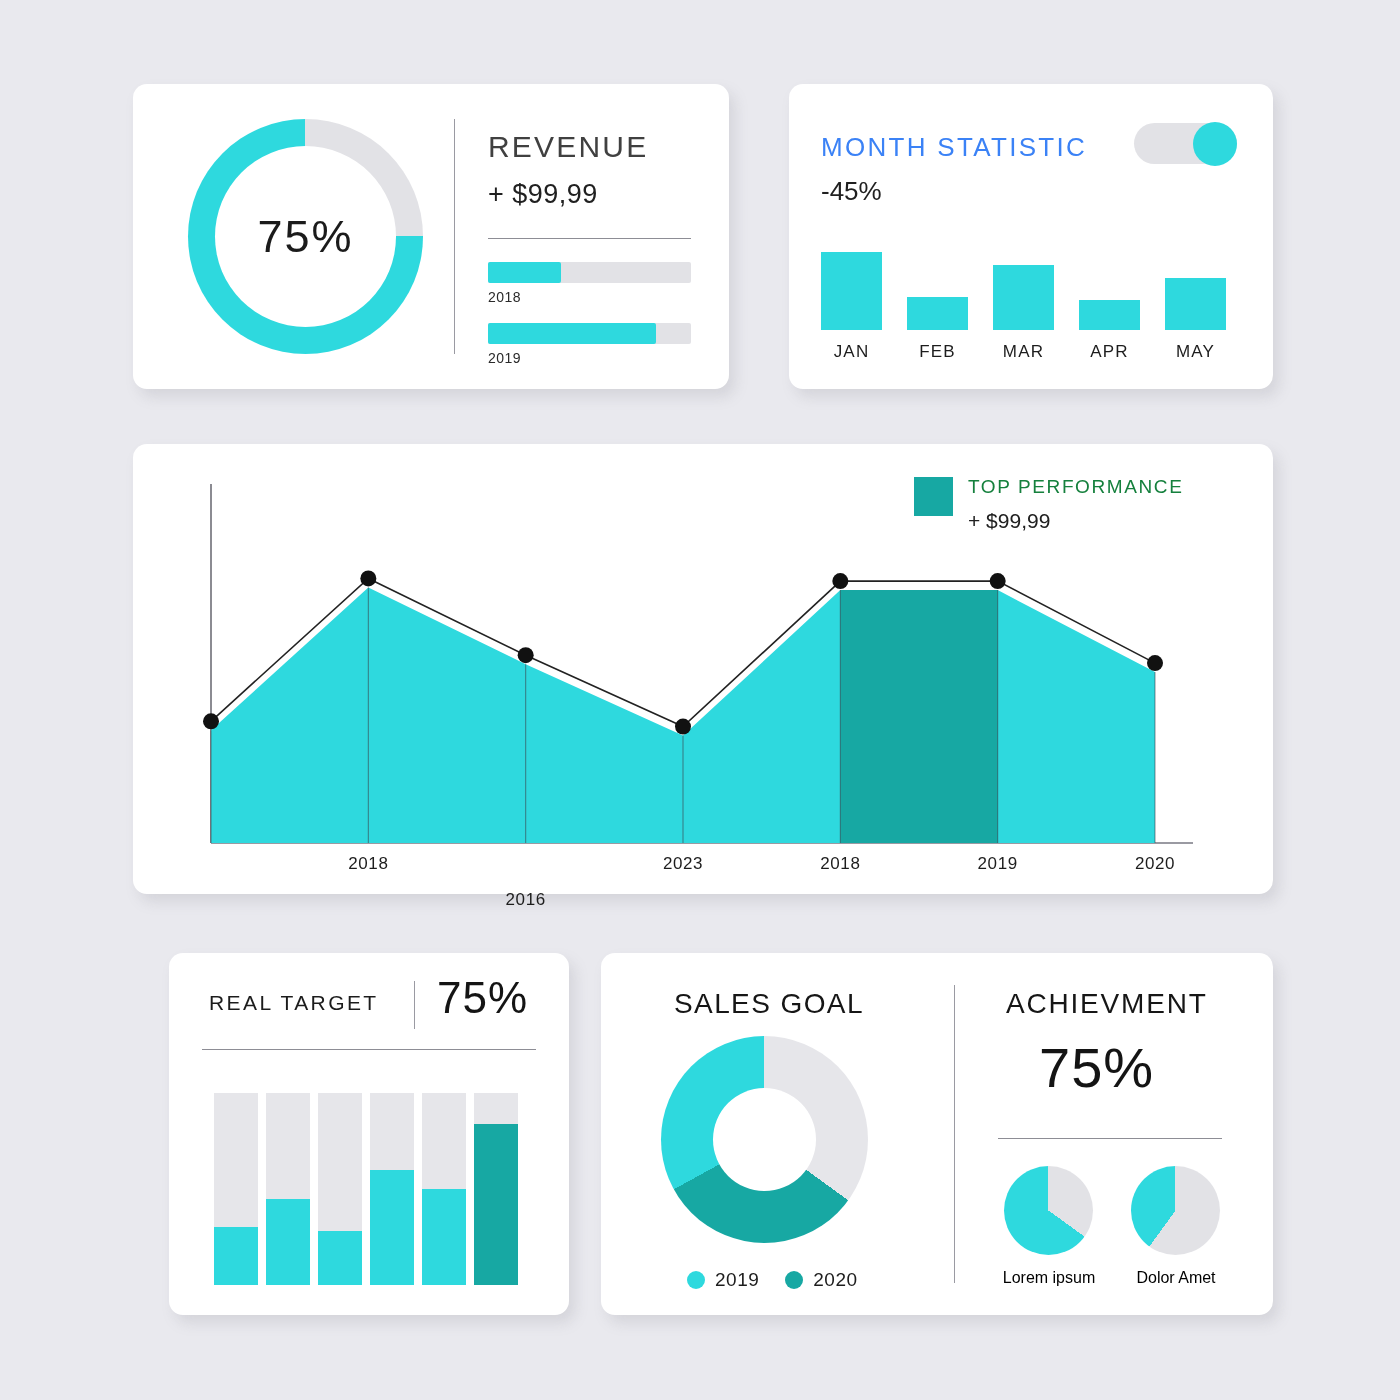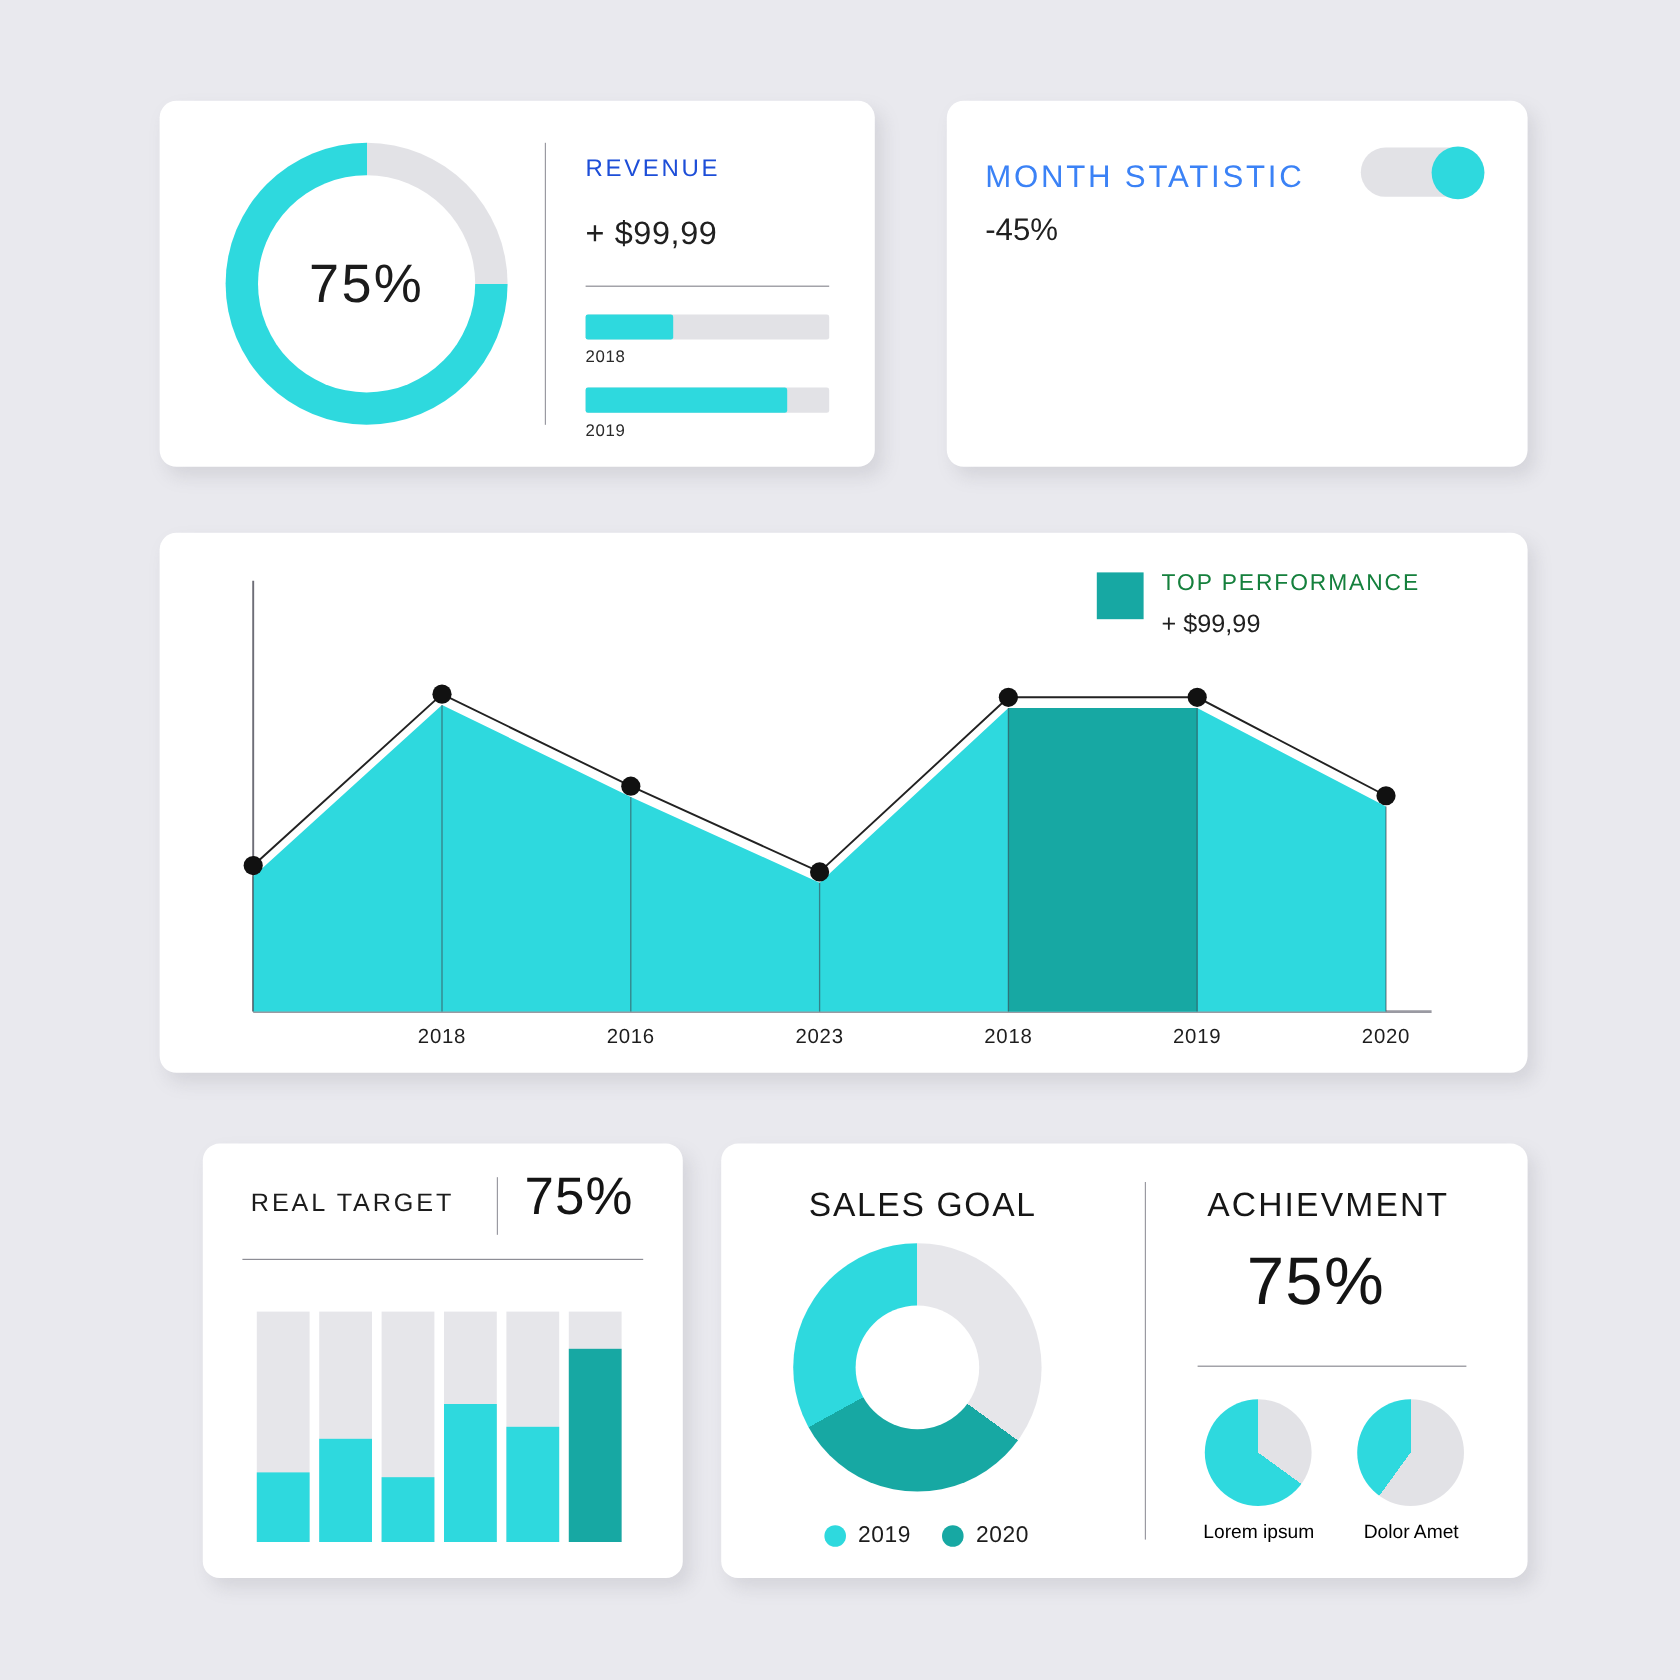--- a/index.html
+++ b/index.html
@@ -21,22 +21,22 @@
   
   #card-revenue { left: 133px; top: 84px; width: 596px; height: 305px; }
   .donut-wrap { position: absolute; left: 55px; top: 35px; width: 235px; height: 235px; }
   .donut { width: 235px; height: 235px; border-radius: 50%;
            background: conic-gradient(#e2e2e6 0deg 90deg, #2ed9de 90deg 360deg); }
   .donut-hole { position: absolute; left: 27px; top: 27px; width: 181px; height: 181px;
                 border-radius: 50%; background: #fff; display: flex; align-items: center; justify-content: center; }
   .donut-pct { font-size: 45px; font-weight: 300; letter-spacing: 2px; color: #1b1b1b; }
   .v-div { position: absolute; background: #9a9aa2; }
   #rev-divider { left: 321px; top: 35px; width: 1px; height: 235px; }
-  #rev-title { position: absolute; left: 355px; top: 46px; font-size: 20px; font-weight: 400;
-               letter-spacing: 2.2px; color: #1d4ed8; }
+  #rev-title { position: absolute; left: 355px; top: 46px; font-size: 30px; font-weight: 400;
+               letter-spacing: 2.2px; color: #404040; }
   #rev-amount { position: absolute; left: 355px; top: 95px; font-size: 27px; font-weight: 300;
                 letter-spacing: 0.5px; color: #202020; }
   #rev-hline { position: absolute; left: 355px; top: 154px; width: 203px; height: 1px; background: #8d8d95; }
   .pbar-track { position: absolute; height: 21px; background: #e2e2e6; border-radius: 2px; }
   .pbar-fill { height: 100%; background: #2ed9de; border-radius: 2px; }
   .pbar-label { position: absolute; font-size: 14px; color: #2a2a2a; letter-spacing: 0.5px; }
   #pbar1 { left: 355px; top: 178px; width: 203px; }
   #pbar1lab { left: 355px; top: 205px; }
   #pbar2 { left: 355px; top: 239px; width: 203px; }
   #pbar2lab { left: 355px; top: 266px; }
@@ -122,20 +122,42 @@
   </div>
   <div class="pbar-label" id="pbar2lab">2019</div>
 </div>
 
 <div class="card" id="card-month">
   <div id="month-title">MONTH STATISTIC</div>
   <div id="month-sub">-45%</div>
   <div id="toggle">
     <div id="toggle-knob"></div>
   </div>
+  <div id="month-bars">
+      <div class="mbar-col" style="left: 0px;">
+        <div class="mbar" style="height: 78px; background: rgb(46, 217, 222);"></div>
+        <div class="mbar-lab">JAN</div>
+      </div>
+      <div class="mbar-col" style="left: 86px;">
+        <div class="mbar" style="height: 33px; background: rgb(46, 217, 222);"></div>
+        <div class="mbar-lab">FEB</div>
+      </div>
+      <div class="mbar-col" style="left: 172px;">
+        <div class="mbar" style="height: 65px; background: rgb(46, 217, 222);"></div>
+        <div class="mbar-lab">MAR</div>
+      </div>
+      <div class="mbar-col" style="left: 258px;">
+        <div class="mbar" style="height: 30px; background: rgb(46, 217, 222);"></div>
+        <div class="mbar-lab">APR</div>
+      </div>
+      <div class="mbar-col" style="left: 344px;">
+        <div class="mbar" style="height: 52px; background: rgb(46, 217, 222);"></div>
+        <div class="mbar-lab">MAY</div>
+      </div>
+    </div>
 </div>
 
 <div class="card" id="card-yearly">
   <svg id="yearly-plot" viewBox="0 0 1140 450">
       <line x1="78" y1="40" x2="78" y2="399" stroke="#6e6e77" stroke-width="1.6"></line>
       <line x1="78" y1="399" x2="1060" y2="399" stroke="#9a9aa2" stroke-width="2.2"></line>
       <path d="M 78 399 L 78 286.3090909090909 L 235.33333333333334 143.45454545454544 L 392.6666666666667 220.17272727272726 L 550 291.6 L 707.3333333333334 146.09999999999997 L 864.6666666666666 146.09999999999997 L 1022 228.10909090909092 L 1022 399 Z" fill="#2ed9de"></path>
       <path d="M 707.3333333333334 399 L 707.3333333333334 146.09999999999997 L 864.6666666666666 146.09999999999997 L 864.6666666666666 399 Z" fill="#17a8a3"></path>
       <line x1="235.33333333333334" y1="143.45454545454544" x2="235.33333333333334" y2="399" stroke="#3a3a42" stroke-width="1.1" opacity="0.55"></line>
       <line x1="392.6666666666667" y1="220.17272727272726" x2="392.6666666666667" y2="399" stroke="#3a3a42" stroke-width="1.1" opacity="0.55"></line>
@@ -150,21 +172,21 @@
       <circle cx="392.6666666666667" cy="211.17272727272726" r="8" fill="#111111"></circle>
       <circle cx="550" cy="282.6" r="8" fill="#111111"></circle>
       <circle cx="707.3333333333334" cy="137.09999999999997" r="8" fill="#111111"></circle>
       <circle cx="864.6666666666666" cy="137.09999999999997" r="8" fill="#111111"></circle>
       <circle cx="1022" cy="219.10909090909092" r="8" fill="#111111"></circle>
     </svg>
   <div id="legend-swatch"></div>
   <div id="legend-title">TOP PERFORMANCE</div>
   <div id="legend-sub">+ $99,99</div>
 <div class="xtick" style="left: 235.333px;">2018</div>
-    <div class="xtick" style="left: 392.667px;">2016</div>
+    <div class="xtick" style="left: 392.667px; margin-top: 36px;">2016</div>
     <div class="xtick" style="left: 550px;">2023</div>
     <div class="xtick" style="left: 707.333px;">2018</div>
     <div class="xtick" style="left: 864.667px;">2019</div>
     <div class="xtick" style="left: 1022px;">2020</div>
   </div>
 
 <div class="card" id="card-target">
   <div id="target-label">REAL TARGET</div>
   <div id="target-vdiv"></div>
   <div id="target-pct">75%</div>

